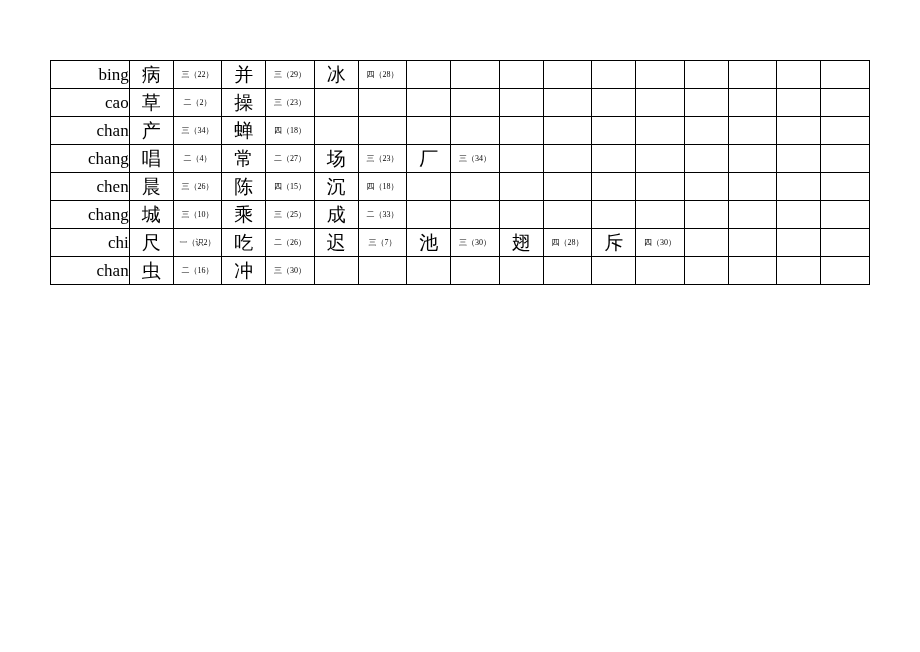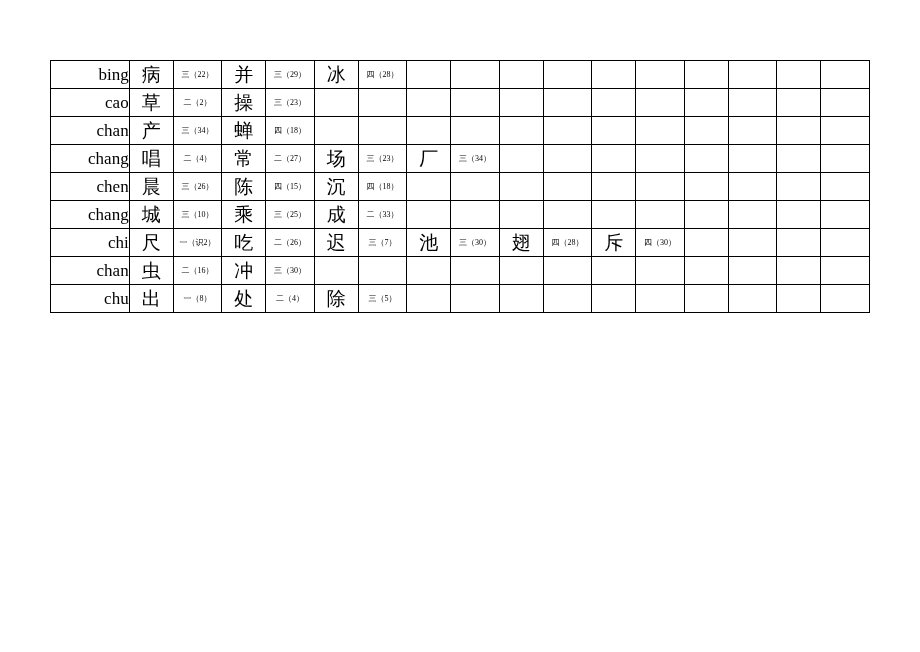--- a/index.html
+++ b/index.html
@@ -190,33 +190,14 @@
         <td class="ref"></td>
         <td class="char"></td>
         <td class="ref"></td>
         <td class="char"></td>
         <td class="ref"></td>
         <td class="char"></td>
         <td class="ref"></td>
         <td class="char"></td>
         <td class="ref"></td>
       </tr>
-      <tr>
-        <td class="pinyin">chu</td>
-        <td class="char">出</td>
-        <td class="ref">一（8）</td>
-        <td class="char">处</td>
-        <td class="ref">二（4）</td>
-        <td class="char">除</td>
-        <td class="ref">三（5）</td>
-        <td class="char"></td>
-        <td class="ref"></td>
-        <td class="char"></td>
-        <td class="ref"></td>
-        <td class="char"></td>
-        <td class="ref"></td>
-        <td class="char"></td>
-        <td class="ref"></td>
-        <td class="char"></td>
-        <td class="ref"></td>
-      </tr>
     </tbody>
 </table>
 
 </body></html>

